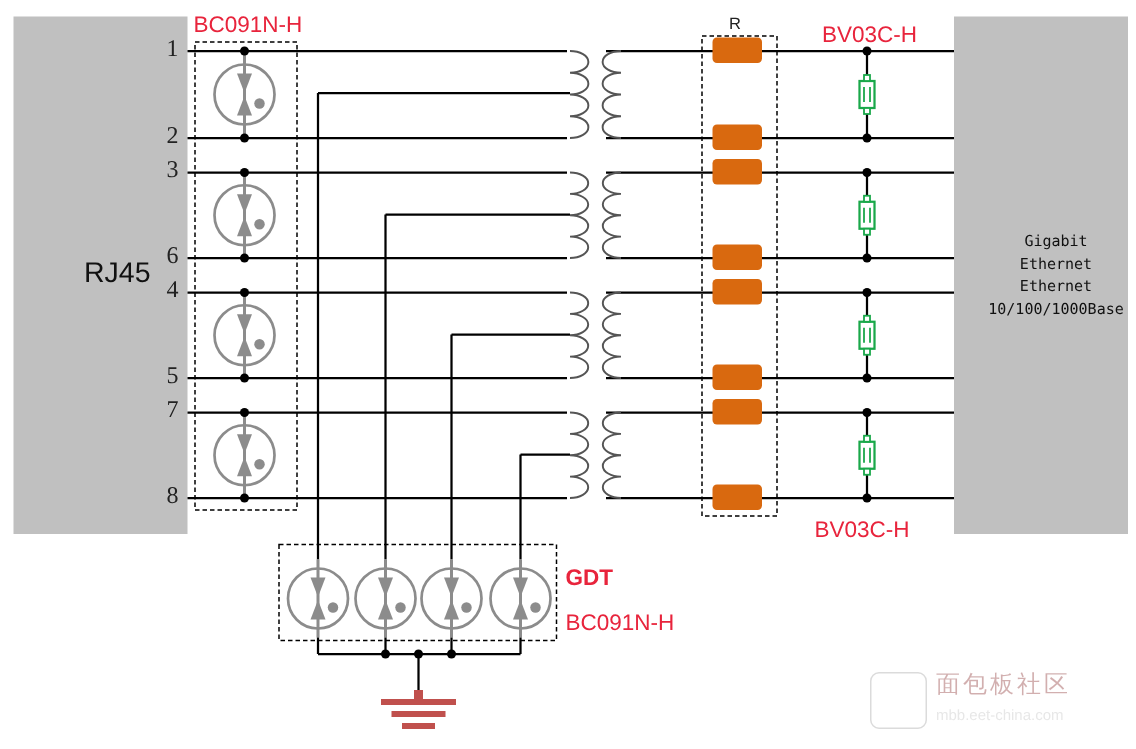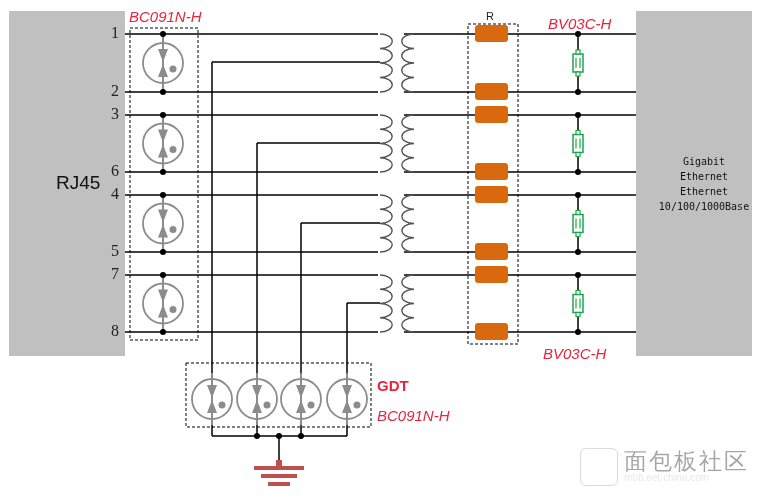--- a/index.html
+++ b/index.html
@@ -1,19 +1,19 @@
 <!DOCTYPE html>
 <html><head>
 <meta charset="utf-8">
 <style>
   html,body{margin:0;padding:0;background:#ffffff;}
   #stage{position:relative;width:757px;height:499px;overflow:hidden;background:#fff;font-family:"Liberation Sans",sans-serif;}
   svg{position:absolute;left:0;top:0;}
   .lbl{position:absolute;white-space:nowrap;}
-  .red{color:#e8243c;font-size:15px;font-style:italic;}
+  .red{color:#e8243c;font-size:15px;}
   .pin{font-family:"Liberation Serif",serif;font-size:16px;color:#222;}
   .mono{font-family:"DejaVu Sans Mono",monospace;font-size:10px;color:#111;text-align:center;line-height:15px;}
 </style>
 </head>
 <body>
 
 <div id="stage">
   <svg id="schem" width="757" height="499">
       <rect x="9" y="11" width="116" height="345" fill="#c0c0c0"></rect>
       <rect x="636" y="11" width="116" height="345" fill="#c0c0c0"></rect>
@@ -183,16 +183,16 @@
 
   <div class="lbl mono" style="left:636px;top:154px;width:136px;">
     <div>Gigabit</div>
     <div>Ethernet</div>
     <div>Ethernet</div>
     <div>10/100/1000Base</div>
   </div>
 
   <div class="lbl" style="left:580px;top:448px;opacity:0.35;">
     <div style="position:absolute;left:0;top:0;width:36px;height:36px;border:1px solid #999;border-radius:6px;background:#fff;"></div>
-    <div style="position:absolute;left:44px;top:-2px;font-size:23px;color:#000000;letter-spacing:2px;text-align:center;">面包板社区</div>
+    <div style="position:absolute;left:44px;top:-2px;font-size:16px;color:#7f1d1d;letter-spacing:2px;text-align:center;">面包板社区</div>
     <div style="position:absolute;left:44px;top:24px;font-size:10px;color:#bbb;">mbb.eet-china.com</div>
   </div>
 </div>
 
 </body></html>

